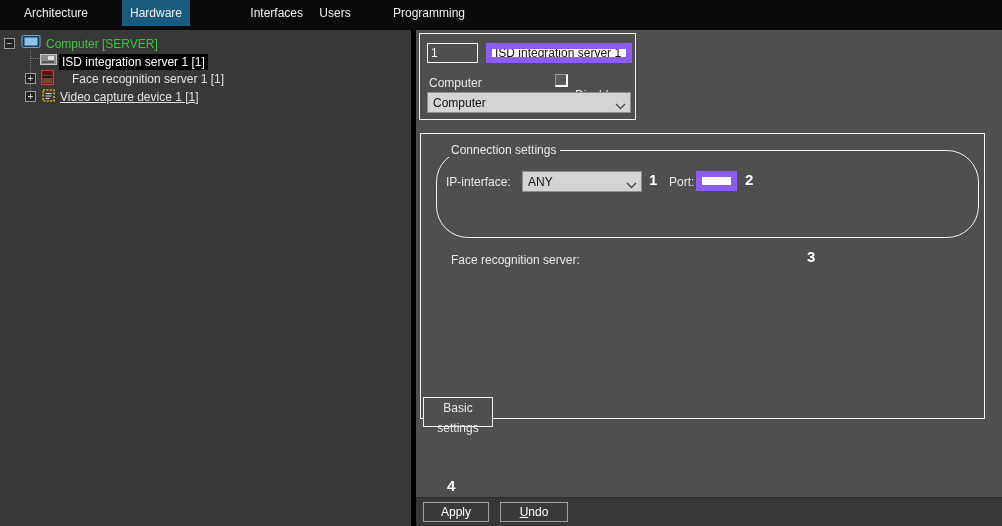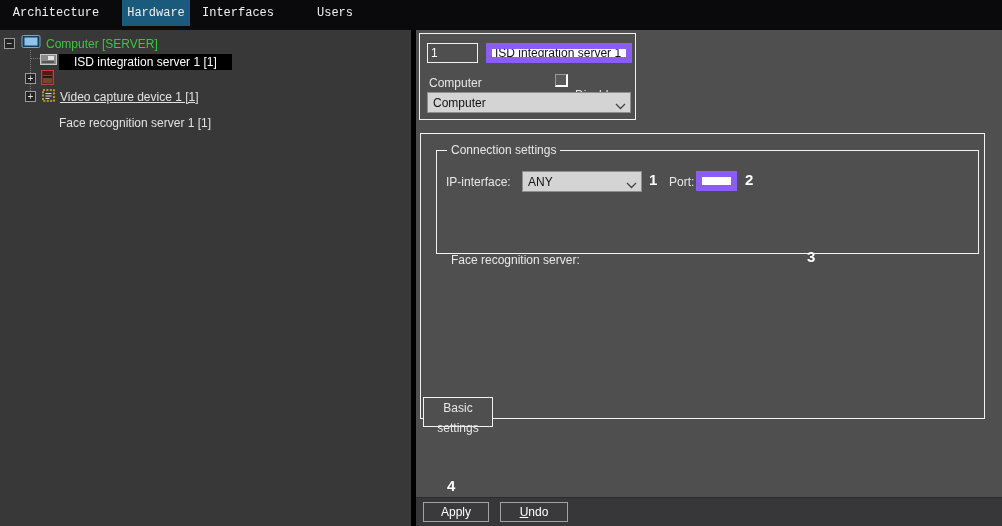--- a/index.html
+++ b/index.html
@@ -1,30 +1,30 @@
 <!DOCTYPE html>
 <html><head>
 <meta charset="utf-8">
 <style>
   * { margin:0; padding:0; box-sizing:border-box; }
   html,body { width:1002px; height:526px; background:#000; overflow:hidden;
               font-family:"Liberation Sans", sans-serif; font-size:12px; }
   #screen { position:relative; width:1002px; height:526px; background:#000; }
 
   
-  .topbar { position:absolute; left:0; top:0; width:1002px; height:30px; background:#0a0a0c;font-family:Liberation Mono, monospace; }
+  .topbar { position:absolute; left:0; top:0; width:1002px; height:30px; background:#0a0a0c; }
   .tab { position:absolute; top:0; height:26px; color:#f0f0f0; text-align:center;
          line-height:26px; cursor:pointer; }
   .tab.active { background:#1a5b7d; }
 
   
   .tree-panel { position:absolute; left:0; top:30px; width:411px; height:496px; background:#383838; }
   .tree-label { position:absolute; color:#e2e2e2; white-space:nowrap; cursor:pointer; }
   .tree-label.root { color:#3ec53e; }
-  .tree-label.selected { background:#000; color:#fff; padding:1px 15px; }
+  .tree-label.selected { background:#000; color:#fff; padding:1px 3px; }
   .expander { position:absolute; width:11px; height:11px; background:#232323;
               border:1px solid #9a9a9a; color:#ddd; font-size:10px; line-height:9px;
               text-align:center; cursor:pointer; }
   .guide { position:absolute; }
   .guide.v { border-left:1px dotted #7a7a7a; width:0; }
   .guide.h { border-top:1px dotted #7a7a7a; height:0; }
   .tree-icon { position:absolute; }
 
   
   .right-panel { position:absolute; left:416px; top:30px; width:586px; height:496px; background:#4f4f50; }
@@ -62,22 +62,23 @@
   .btn.undo span::first-letter { text-decoration:underline; }
 </style>
 </head>
 <body>
 
 <div id="screen">
 
   <div class="topbar">
     <div class="tab" style="left:8px;width:96px;">Architecture</div>
     <div class="tab active" style="left:122px;width:68px;">Hardware</div>
-    <div class="tab" style="left:193px;width:90px;">Interfaces</div>
+    <div class="tab" style="left:213px;width:90px;text-align:right;">Interfaces</div>
     <div class="tab" style="left:300px;width:70px;">Users</div>
+    <div class="tab" style="left:385px;width:88px;">Programming</div>
   </div>
 
   <div class="tree-panel">
     <div class="guide v" style="left:30px;top:20px;height:47px;"></div>
     <div class="guide h" style="left:31px;top:28px;width:9px;"></div>
 
     <div class="expander" style="left:4px;top:8px;">−</div>
     <span class="tree-icon" style="left:21px;top:5px;">
       <svg width="20" height="15">
           <rect x="1" y="0.5" width="18" height="12" rx="1.5" fill="#1e3a52" stroke="#6fa8d0"></rect>
@@ -97,21 +98,21 @@
 
     <div class="expander" style="left:25px;top:43px;">+</div>
     <span class="tree-icon" style="left:41px;top:40px;">
       <svg width="13" height="15">
           <rect x="0.5" y="0.5" width="12" height="14" fill="#7a1f1f" stroke="#c04040"></rect>
           <rect x="2" y="1" width="9" height="4" fill="#5a1515"></rect>
           <rect x="2" y="5" width="9" height="8" fill="#6b4a33"></rect>
           <rect x="2" y="6" width="9" height="2" fill="#1c1c1c"></rect>
         </svg>
     </span>
-    <div class="tree-label" style="left:59px;top:42px;margin-top:44px;">Face recognition server 1 [1]</div>
+    <div class="tree-label" style="left:72px;top:42px;">Face recognition server 1 [1]</div>
 
     <div class="expander" style="left:25px;top:61px;">+</div>
     <span class="tree-icon" style="left:41px;top:58px;">
       <svg width="15" height="15">
           <rect x="2" y="2" width="11" height="11" fill="#3a3a3a" stroke="#e0b020" stroke-width="1.6" stroke-dasharray="2,1.4"></rect>
           <line x1="4.5" y1="5.5" x2="10.5" y2="5.5" stroke="#d8d8d8"></line>
           <line x1="4.5" y1="8" x2="10.5" y2="8" stroke="#d8d8d8"></line>
           <line x1="4.5" y1="10.5" x2="8.5" y2="10.5" stroke="#d8d8d8"></line>
         </svg>
     </span>
@@ -131,21 +132,21 @@
         <span class="dd-arrow">
           <svg width="11" height="7">
               <polyline points="1,1 5.5,5.5 10,1" fill="none" stroke="#444" stroke-width="1.3"></polyline>
             </svg>
         </span>
       </div>
     </div>
 
     <div class="boxed" style="left:4px;top:103px;width:565px;height:286px;">
 
-      <div class="groupbox" style="left:15px;top:16px;width:543px;height:104px;">
+      <div class="groupbox" style="left:15px;top:16px;width:543px;height:88px;border-radius:32px;">
         <div class="group-legend">Connection settings</div>
 
         <div class="lbl" style="left:9px;top:24px;">IP-interface:</div>
         <div class="dropdown gray" style="left:85px;top:20px;width:120px;height:21px;">
           <span class="dd-text">ANY</span>
           <span class="dd-arrow">
             <svg width="11" height="7">
                 <polyline points="1,1 5.5,5.5 10,1" fill="none" stroke="#444" stroke-width="1.3"></polyline>
               </svg>
           </span>

